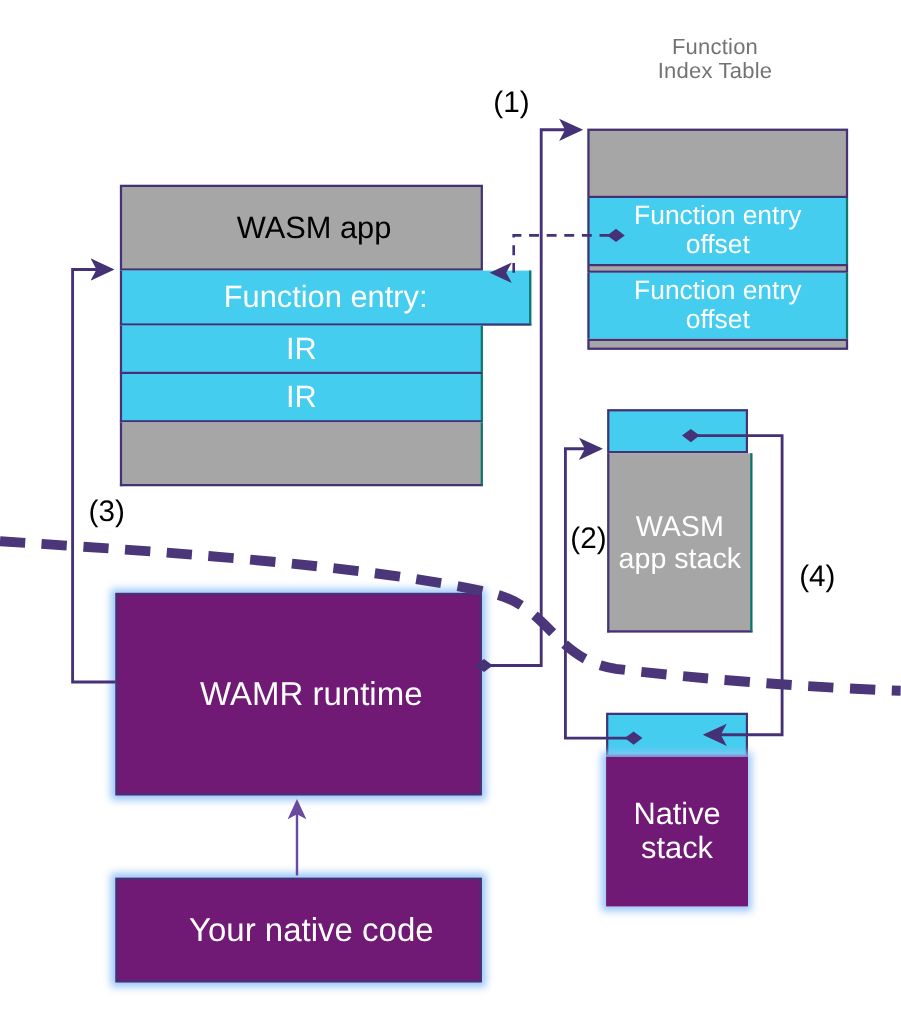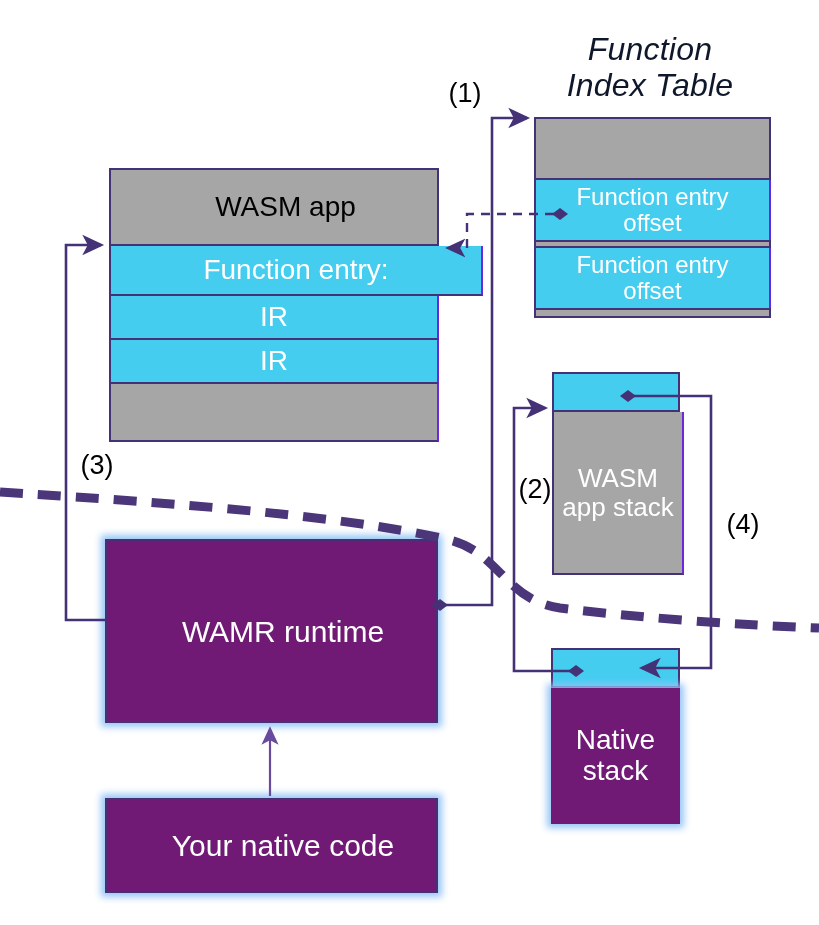--- a/index.html
+++ b/index.html
@@ -20,24 +20,23 @@
   .txt {
     position: absolute;
     text-align: center;
     line-height: 1.12;
     white-space: pre-line;
     color: #000000;
   }
 
   
   .heading {
-    font-size: 32px;
-    color: #0f172a;
+    font-size: 20px;
+    color: #737373;
     letter-spacing: 0.2px;
-    font-style: italic;
   }
   .step-label {
     font-size: 27px;
     color: #000000;
   }
 
   
   .box {
     position: absolute;
     box-sizing: border-box;
@@ -50,21 +49,21 @@
     line-height: 1.1;
     white-space: pre-line;
     pointer-events: none;
   }
 
   .gray   { background: #a6a6a6; }
   .cyan   { background: #45cdf0; }
   .purple { background: #701a75; }
 
   .bdr    { border: 2px solid #453176; padding-left: 23px; }
-  .bdr-lr { border-left: 2px solid #453176; border-right: 2px solid #6d28d9; }
+  .bdr-lr { border-left: 2px solid #453176; border-right: 2px solid #0f766e; }
   .bdr-b  { border-bottom: 2px solid #453176; }
 
   .glow {
     box-shadow: 0 0 7px 4px rgba(146, 195, 245, 0.95);
   }
 
   .label-white { color: #ffffff; }
   .label-black { color: #000000; }
 
   

